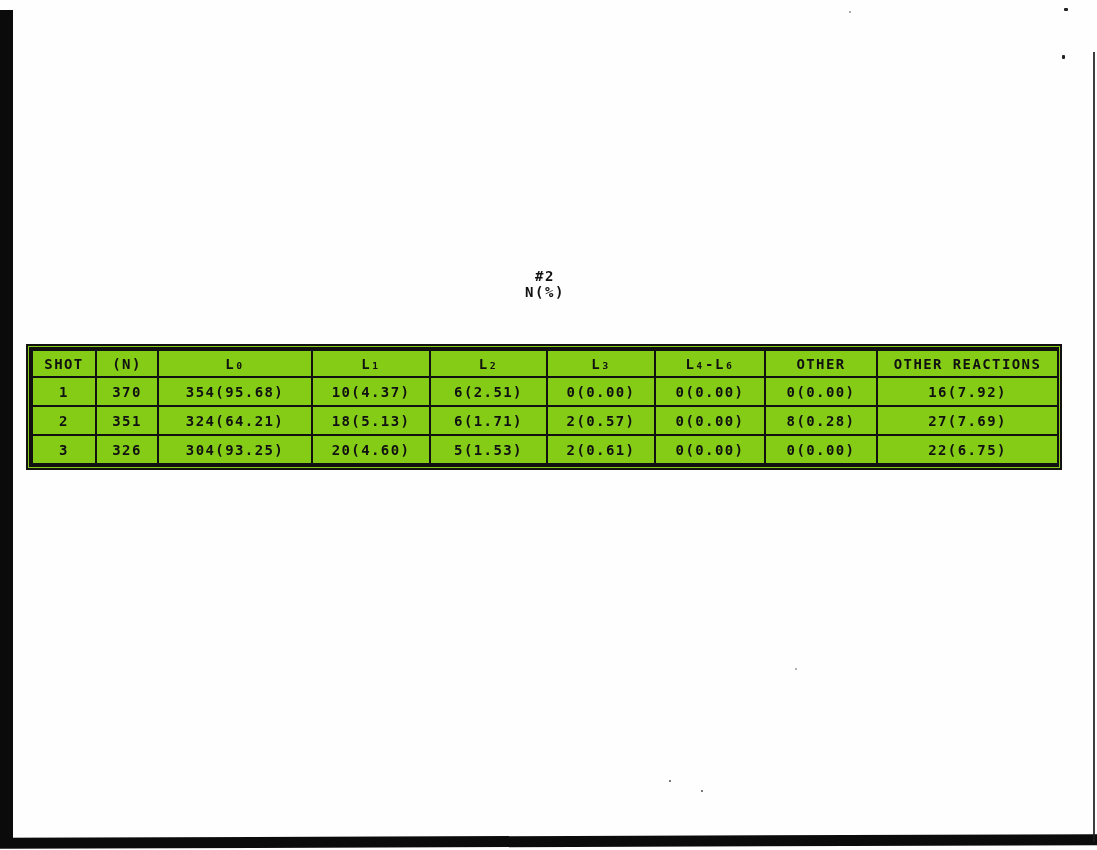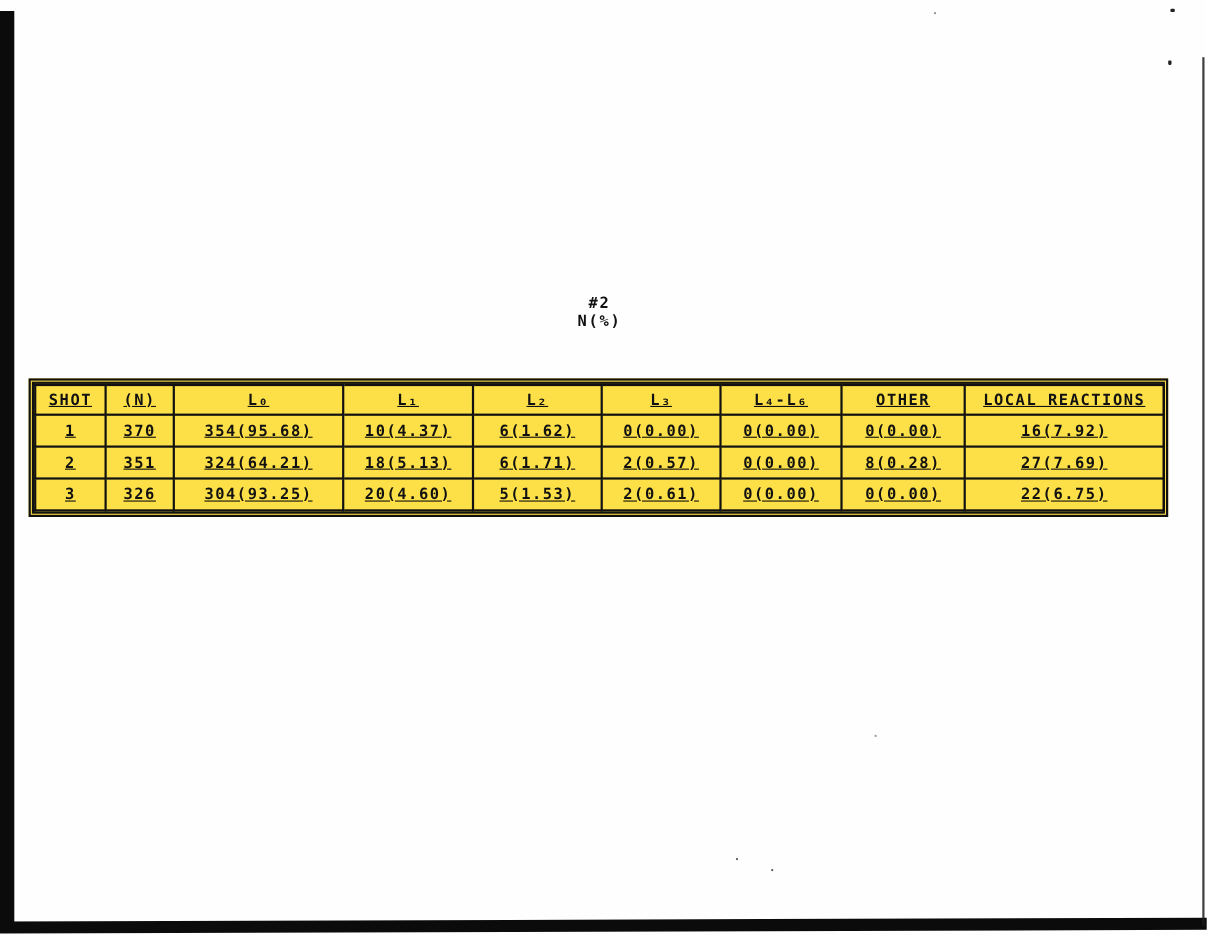--- a/index.html
+++ b/index.html
@@ -31,22 +31,21 @@
   .title-block {
     position: absolute; left: 27px; top: 268px; width: 1036px;
     text-align: center;
     font-size: 14px; line-height: 16px; letter-spacing: 1.6px;
   }
 
   
   .table-wrap {
     position: absolute; left: 26px; top: 344px; width: 1026px;
     border: 5px double #111;
-    background: #fde047;
-    text-decoration: underline;
+    background: #84cc16;
   }
   table.reactions {
     width: 100%;
     border-collapse: collapse;
     table-layout: fixed;
     font-size: 14px; letter-spacing: 1.4px;
   }
   table.reactions th, table.reactions td {
     border: 2px solid #111;
     text-align: center;
@@ -101,30 +100,30 @@
       <thead>
         <tr id="header-row">
             <th>SHOT</th>
             <th>(N)</th>
             <th>L₀</th>
             <th>L₁</th>
             <th>L₂</th>
             <th>L₃</th>
             <th>L₄-L₆</th>
             <th>OTHER</th>
-            <th>LOCAL REACTIONS</th>
+            <th>OTHER REACTIONS</th>
           </tr>
       </thead>
       <tbody id="table-body">
           <tr>
             <td>1</td>
             <td>370</td>
             <td>354(95.68)</td>
             <td>10(4.37)</td>
-            <td>6(1.62)</td>
+            <td>6(2.51)</td>
             <td>0(0.00)</td>
             <td>0(0.00)</td>
             <td>0(0.00)</td>
             <td>16(7.92)</td>
           </tr>
           <tr>
             <td>2</td>
             <td>351</td>
             <td>324(64.21)</td>
             <td>18(5.13)</td>

